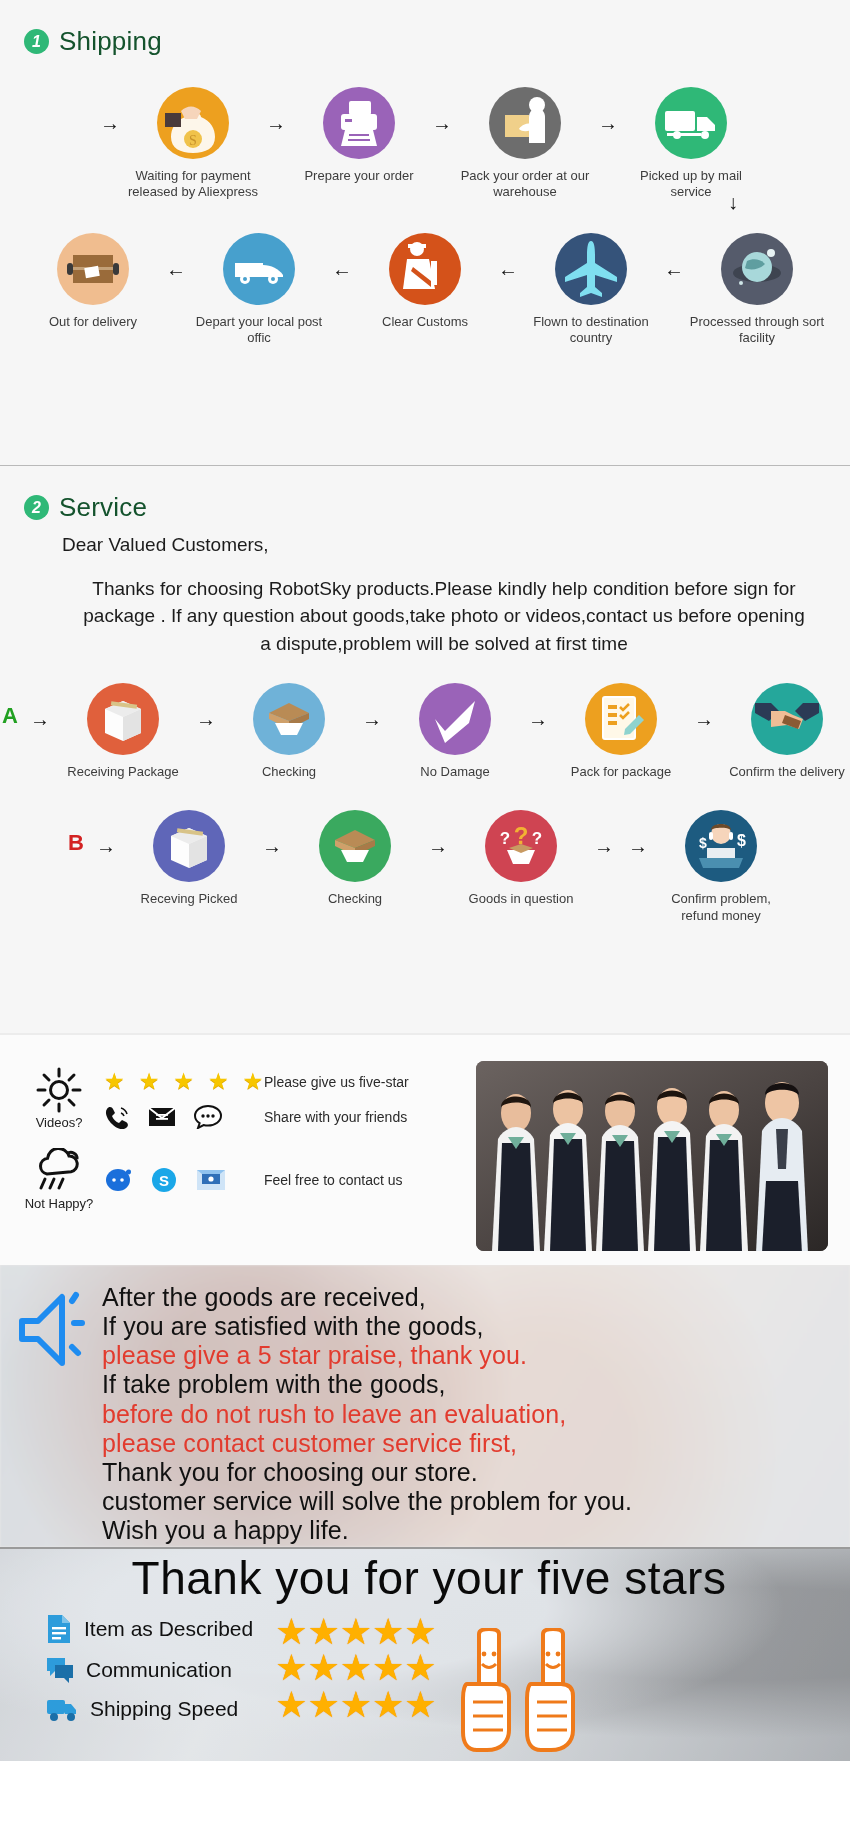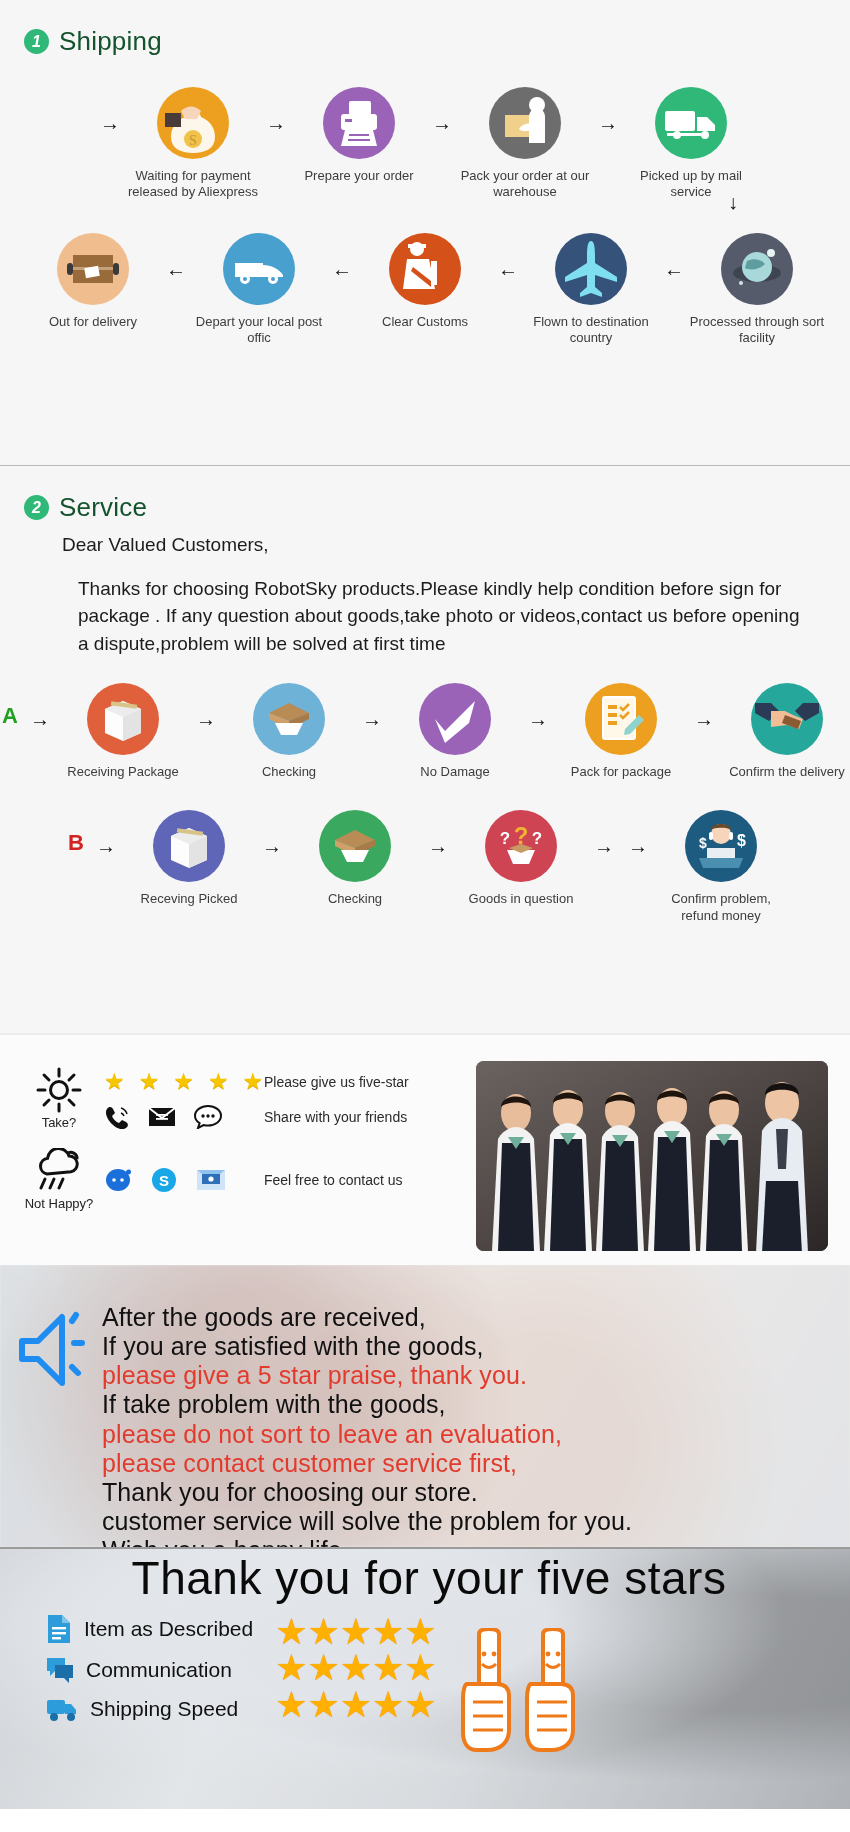--- a/index.html
+++ b/index.html
@@ -35,21 +35,21 @@
   .step-label{font-size:13px;color:#3d3d3d;text-align:center;margin-top:9px;line-height:1.25;width:138px;}
   .arrow{font-size:20px;color:#111;margin-top:26px;width:34px;text-align:center;flex:none;line-height:1;}
   .arrow-down{position:absolute;font-size:20px;color:#111;line-height:1;}
   .rowletter{font-size:22px;font-weight:bold;margin-top:20px;width:26px;text-align:center;flex:none;}
   .rowletter.a{color:#21a021;}
   .rowletter.b{color:#d32222;}
 
   
   .service-text{padding:8px 24px 0 62px;font-size:19px;color:#1c1c1c;line-height:1.45;}
   .service-text .lead{display:block;margin-bottom:9px;}
-  .service-text p{margin:16px;}
+  .service-text p{margin:16px;text-align:center;}
 
   
   .feedback{display:flex;background:#fbfbfb;padding:26px 22px 26px 28px;gap:12px;align-items:flex-start;}
   .fb-left{flex:1;display:flex;flex-direction:column;gap:18px;padding-top:6px;}
   .fb-row{display:flex;align-items:center;gap:14px;}
   .mood{width:62px;display:flex;flex-direction:column;align-items:center;flex:none;}
   .mood-label{font-size:13px;color:#222;margin-top:2px;white-space:nowrap;}
   .fb-lines{display:flex;flex-direction:column;gap:10px;}
   .fb-line{display:flex;align-items:center;gap:10px;}
   .fb-icons{display:flex;align-items:center;gap:14px;width:150px;}
@@ -61,27 +61,27 @@
   
   .banner{position:relative;height:282px;overflow:hidden;background:#d9d7d6;}
   .banner-bg{position:absolute;inset:0;
     background:
       radial-gradient(circle at 30% 44%, rgba(150,86,70,.55) 0 16%, rgba(150,86,70,0) 42%),
       radial-gradient(circle at 62% 62%, rgba(196,150,130,.45) 0 18%, rgba(196,150,130,0) 46%),
       radial-gradient(circle at 12% 80%, rgba(120,140,160,.30) 0 20%, rgba(120,140,160,0) 48%),
       linear-gradient(120deg,#cfd3d6 0%,#e3e0de 35%,#dcd6d2 60%,#c9cdd2 100%);
     filter:blur(1px);opacity:.92;}
   .banner-veil{position:absolute;inset:0;background:rgba(255,255,255,.46);}
-  .banner-inner{position:relative;display:flex;align-items:flex-start;padding:18px 0 0 16px;gap:10px;margin-top:20px;}
+  .banner-inner{position:relative;display:flex;align-items:flex-start;padding:18px 0 0 16px;gap:10px;}
   .megaphone{width:76px;flex:none;padding-top:6px;}
   .banner-lines{font-size:25px;line-height:1.165;color:#111;letter-spacing:.1px;}
   .banner-lines .red{color:#e23b2e;}
 
   
-  .thanks{position:relative;height:260px;overflow:hidden;background:#be185d;}
+  .thanks{position:relative;height:212px;overflow:hidden;background:#be185d;}
   .thanks-bg{position:absolute;inset:0;
     background:
       radial-gradient(ellipse at 38% 28%, rgba(215,220,226,.95) 0 30%, rgba(215,220,226,0) 62%),
       radial-gradient(ellipse at 86% 40%, rgba(60,62,66,.55) 0 26%, rgba(60,62,66,0) 58%),
       linear-gradient(115deg,#b9bec4 0%,#d7dbdf 30%,#c6cbd0 58%,#8d9298 100%);
     filter:blur(.6px);}
   .thanks-veil{position:absolute;inset:0;background:rgba(255,255,255,.30);}
   .thanks-inner{position:relative;padding:4px 0 0 0;}
   .thanks-title{font-size:46px;color:#0a0a0a;text-align:center;letter-spacing:.5px;line-height:1.1;padding-left:8px;}
   .thanks-body{display:flex;align-items:flex-start;padding:6px 0 0 46px;gap:22px;}
@@ -375,21 +375,21 @@
               <line x1="23" y1="2" x2="23" y2="9"></line>
                 <line x1="23" y1="37" x2="23" y2="44"></line>
               <line x1="2" y1="23" x2="9" y2="23"></line>
                 <line x1="37" y1="23" x2="44" y2="23"></line>
               <line x1="8" y1="8" x2="13" y2="13"></line>
                 <line x1="33" y1="33" x2="38" y2="38"></line>
               <line x1="38" y1="8" x2="33" y2="13"></line>
                 <line x1="13" y1="33" x2="8" y2="38"></line>
             </g>
           </svg>
-          <div class="mood-label">Take?</div>
+          <div class="mood-label">Videos?</div>
         </div>
         <div class="fb-lines">
           <div class="fb-line">
             <div class="fb-icons">
               <span class="star">★</span>
               <span class="star">★</span>
               <span class="star">★</span>
               <span class="star">★</span>
               <span class="star">★</span>
             </div>
@@ -529,21 +529,21 @@
             <line x1="58" y1="34" x2="66" y2="34"></line>
             <line x1="56" y1="58" x2="62" y2="64"></line>
           </g>
         </svg>
       </div>
       <div class="banner-lines">
         <div>After the goods are received,</div>
         <div>If you are satisfied with the goods,</div>
         <div class="red">please give a 5 star praise, thank you.</div>
         <div>If take problem with the goods,</div>
-        <div class="red">please do not sort to leave an evaluation,</div>
+        <div class="red">before do not rush to leave an evaluation,</div>
         <div class="red">please contact customer service first,</div>
         <div>Thank you for choosing our store.</div>
         <div>customer service will solve the problem for you.</div>
         <div>Wish you a happy life.</div>
       </div>
     </div>
   </div>
 
   <div class="top-divider"></div>
 

